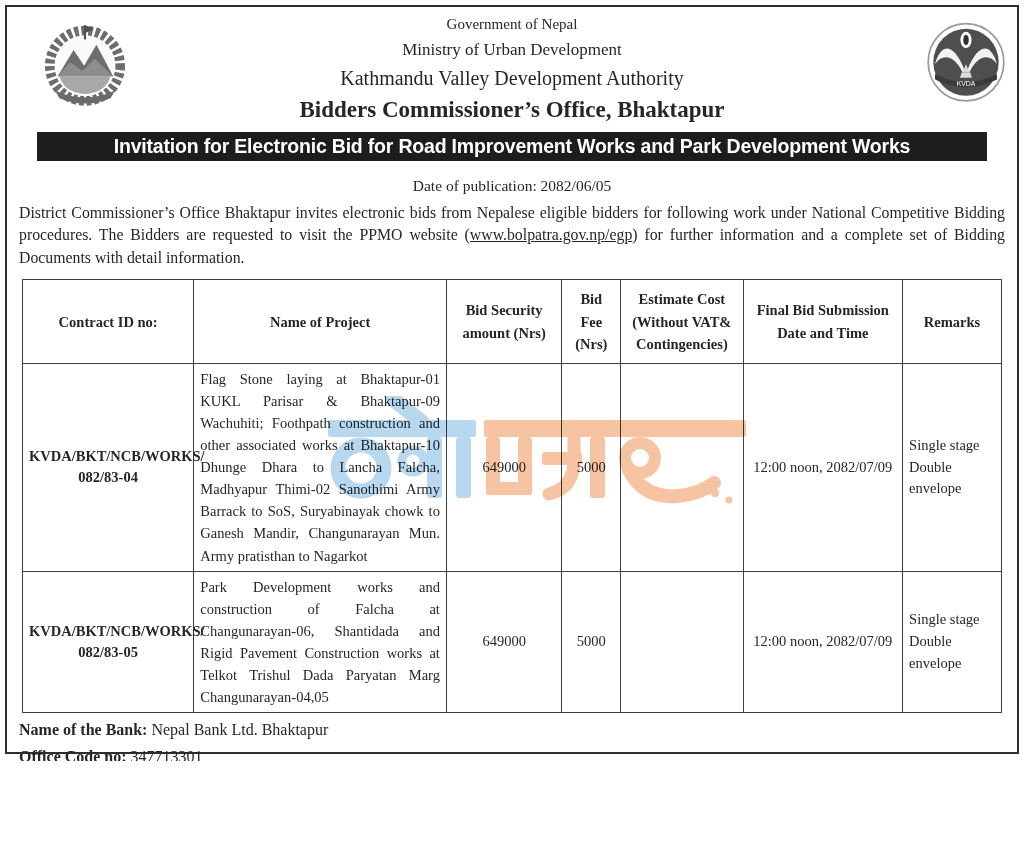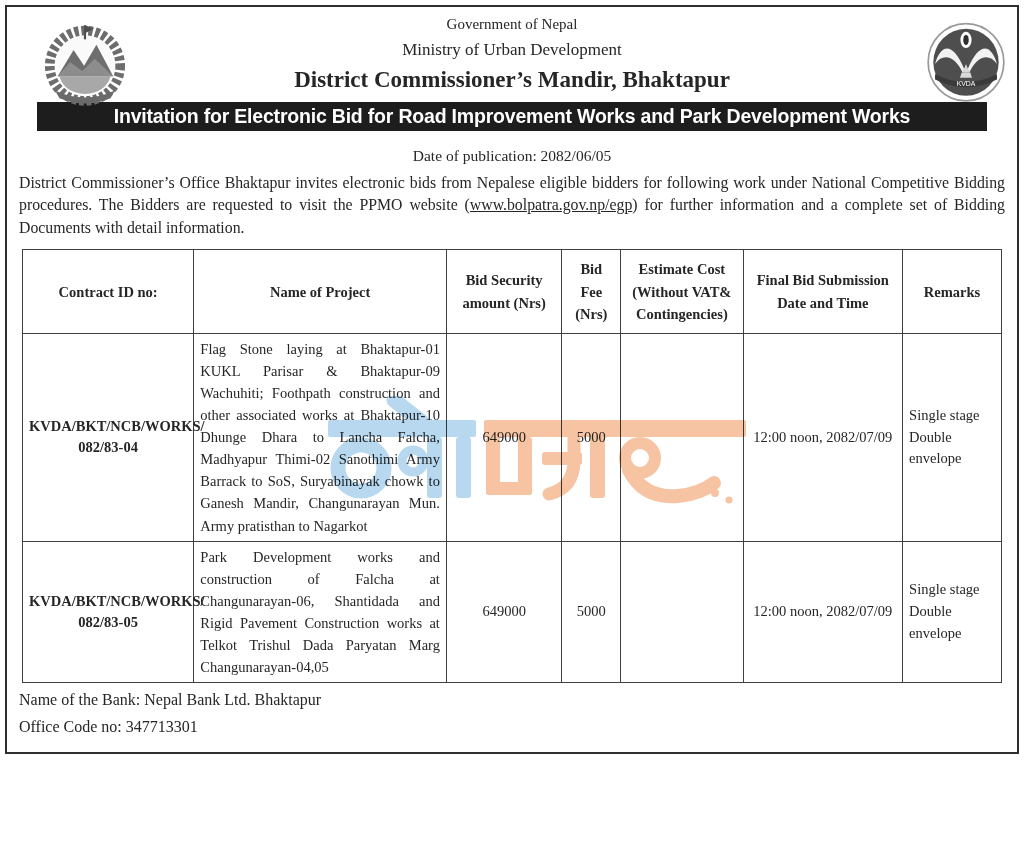--- a/index.html
+++ b/index.html
@@ -64,21 +64,21 @@
   tr.r1{height:178px;}
   tr.r2{height:124px;}
   td.cid{font-weight:bold;text-align:center;line-height:1.45;}
   td.proj{text-align:justify;line-height:1.52;padding:6px 10px;}
   td.num{text-align:center;}
   td.sub{text-align:center;}
   td.rem{text-align:left;padding-left:8px;line-height:1.5;}
   
   .acct-intro{margin-top:17px;font-size:16px;}
   .acct-line{margin-top:8.5px;font-size:16px;}
-  .acct-line b{font-weight:normal;}
+  .acct-line b{font-weight:bold;}
   
   .watermark{
     position:absolute;left:328px;top:396px;width:418px;height:116px;
     mix-blend-mode:multiply;
     pointer-events:none;
     z-index:5;
   }
 </style>
 </head>
 <body>
@@ -107,21 +107,22 @@
         <ellipse cx="50" cy="22" rx="3.2" ry="6" fill="#2e2e2e"></ellipse>
         <path d="M43 66 h14 l-2 -6 h-10 z" fill="#d9d9d9"></path>
         <path d="M46 60 h8 l-4 -10 z" fill="#d9d9d9"></path>
         <path d="M14 62 q36 18 72 0 v6 q-36 18 -72 0 z" fill="#3a3a3a"></path>
         <text x="50" y="76" font-size="8" font-family="Liberation Sans, sans-serif" fill="#ffffff" text-anchor="middle">KVDA</text>
       </svg>
 
       <div class="hdr">
         <div class="hdr-l1">Government of Nepal</div>
         <div class="hdr-l2">Ministry of Urban Development</div>
-        <div class="hdr-l4">District Commissioner’s Mandir, Bhaktapur</div>
+        <div class="hdr-l3">Kathmandu Valley Development Authority</div>
+        <div class="hdr-l4">Bidders Commissioner’s Office, Bhaktapur</div>
       </div>
 
       <div class="banner" style="background:#1d1d1d;color:#ffffff;">
         <span>Invitation for Electronic Bid for Road Improvement Works and Park Development Works</span>
       </div>
 
       <div class="pubdate">Date of publication: 2082/06/05</div>
 
       <div class="intro"><span>District Commissioner’s Office Bhaktapur invites electronic bids from Nepalese eligible bidders for following work under National Competitive Bidding procedures. The Bidders are requested to visit the PPMO website (</span><a>www.bolpatra.gov.np/egp</a><span>) for further information and a complete set of Bidding Documents with detail information.</span></div>
 

